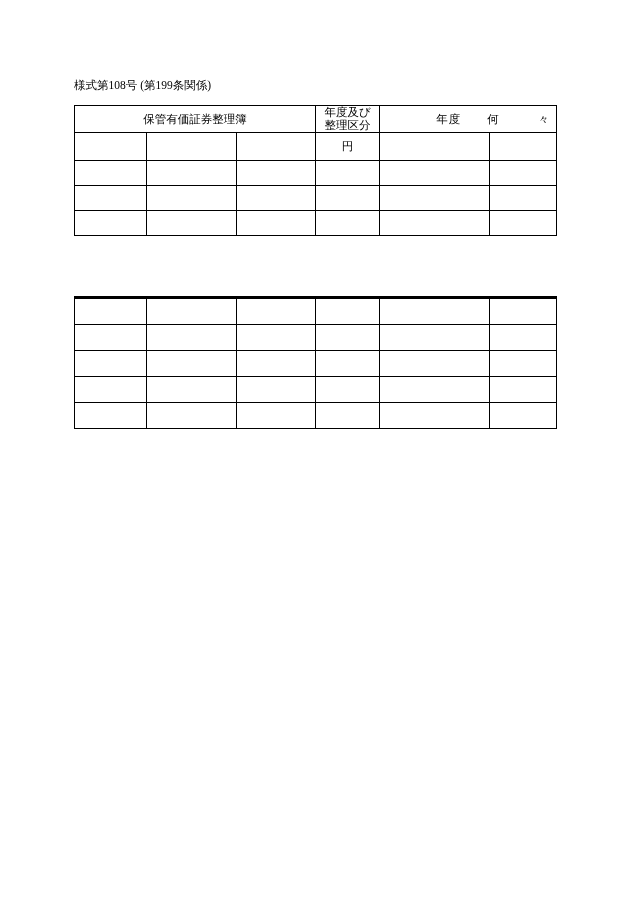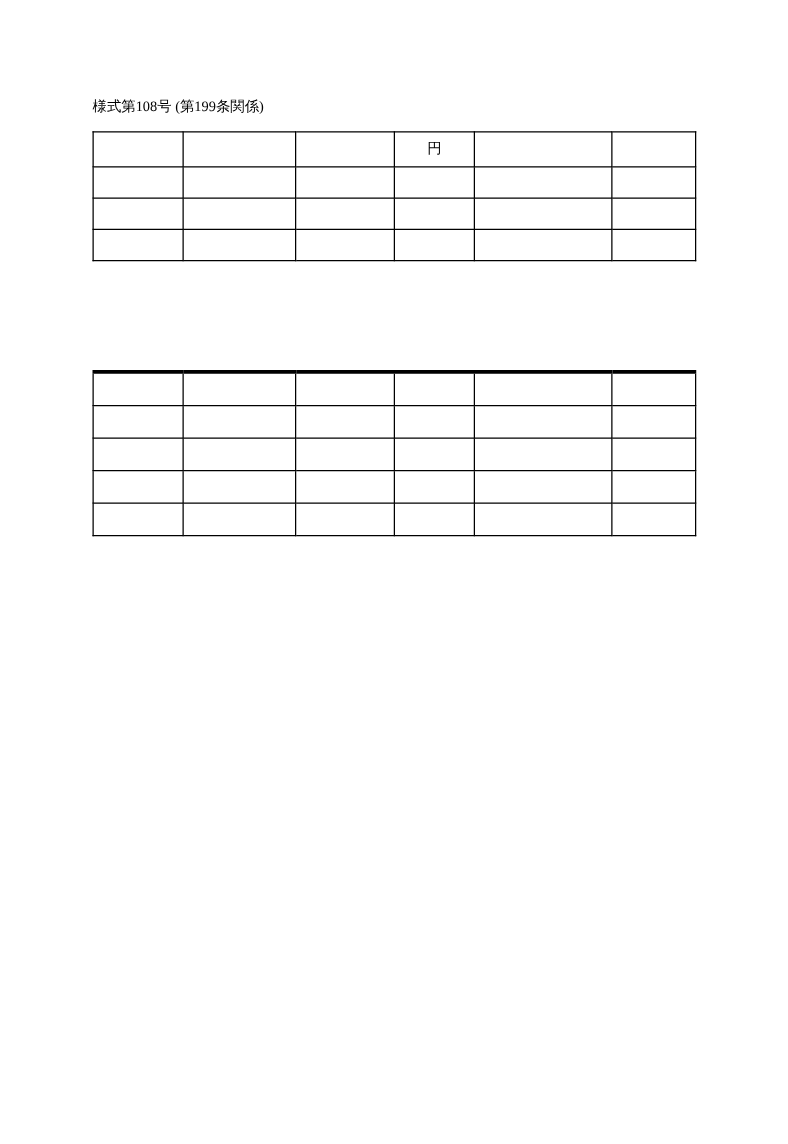--- a/index.html
+++ b/index.html
@@ -136,20 +136,34 @@
     <table class="doc">
       <colgroup>
         <col class="c1">
           <col class="c2">
           <col class="c3">
           <col class="c4">
           <col class="c5">
           <col class="c6">
       </colgroup>
       <tbody>
+        <tr>
+          <td class="title-cell" colspan="3">保管有価証券整理簿</td>
+          <td class="period-cell">
+            <span class="l1">年度及び</span>
+            <span class="l2">整理区分</span>
+          </td>
+          <td class="yearhead" colspan="2">
+            <div class="inner">
+              <span class="spaced">年度</span>
+              <span class="spaced">何</span>
+            </div>
+            <span class="right-mark">々</span>
+          </td>
+        </tr>
         <tr class="row-yen">
           <td></td>
           <td></td>
           <td></td>
           <td class="yen-cell">円</td>
           <td></td>
           <td></td>
         </tr>
         <tr class="row-tall">
           <td></td>

